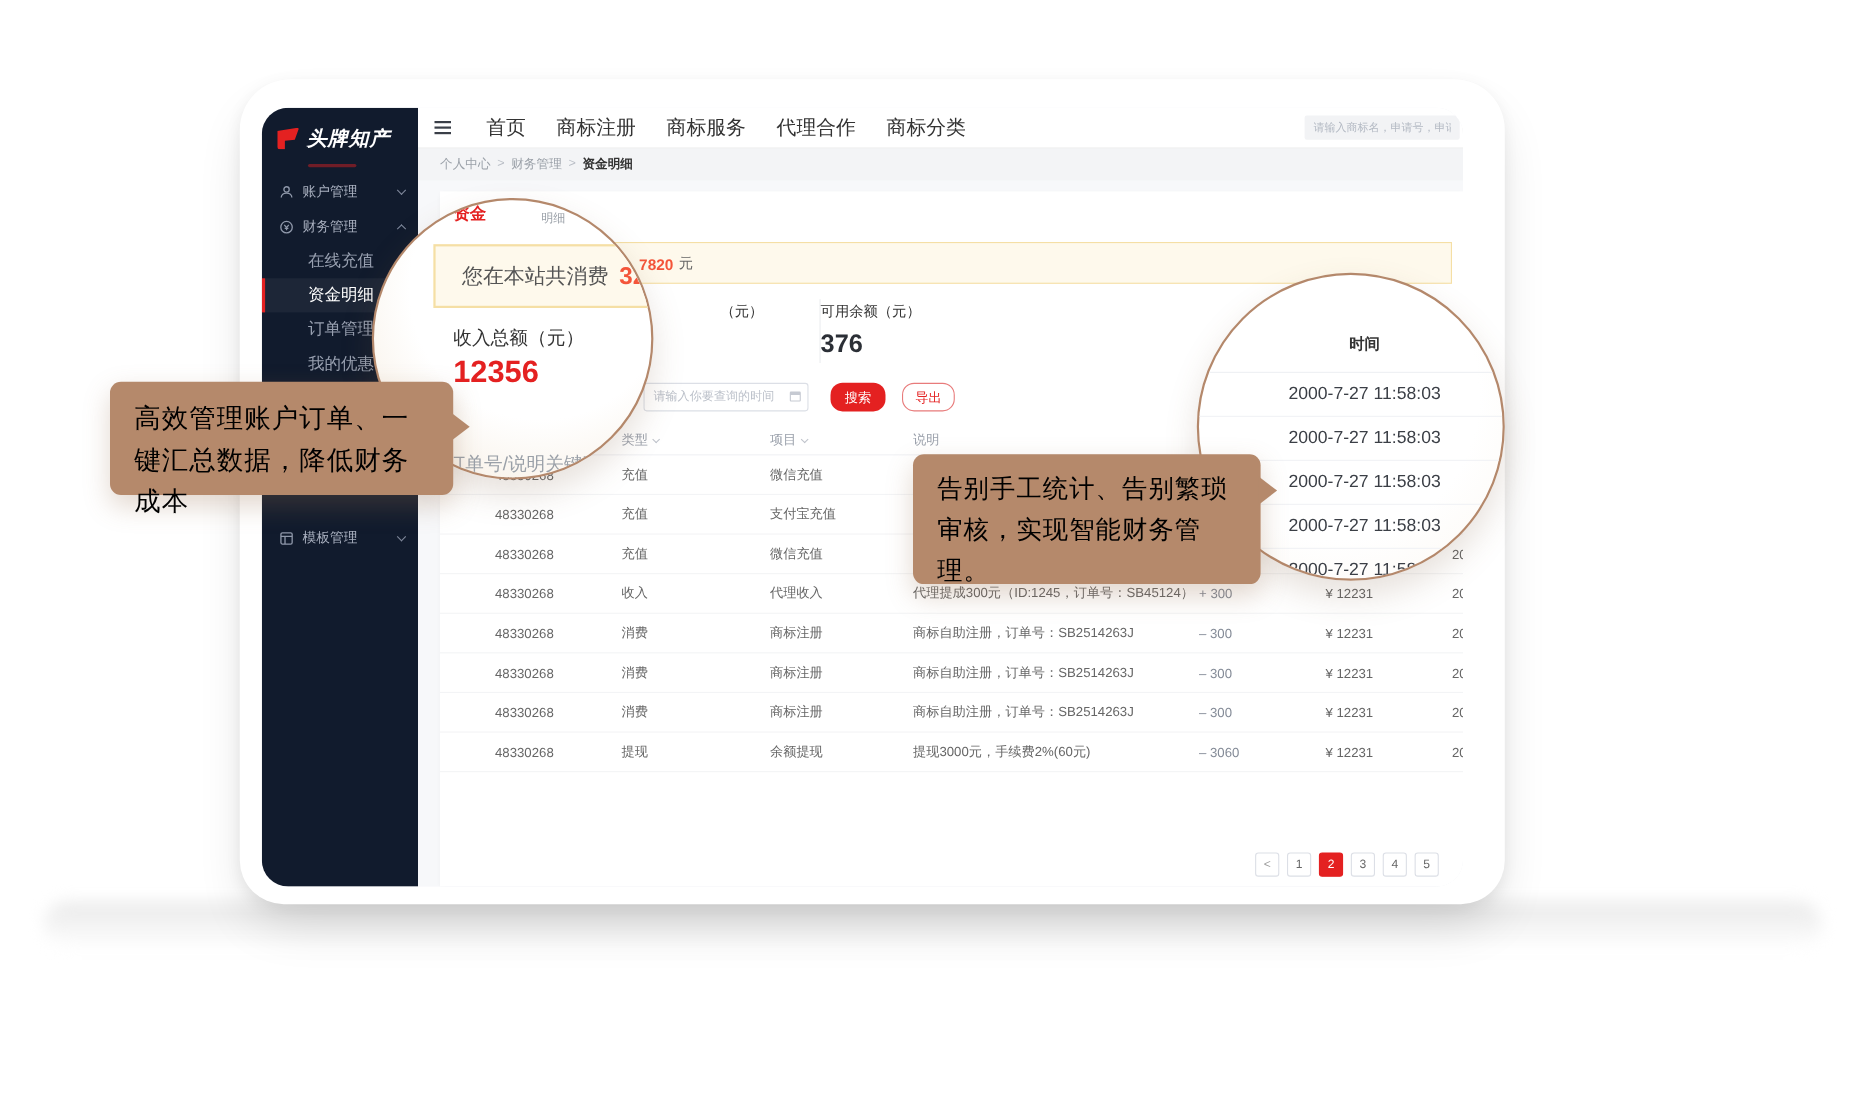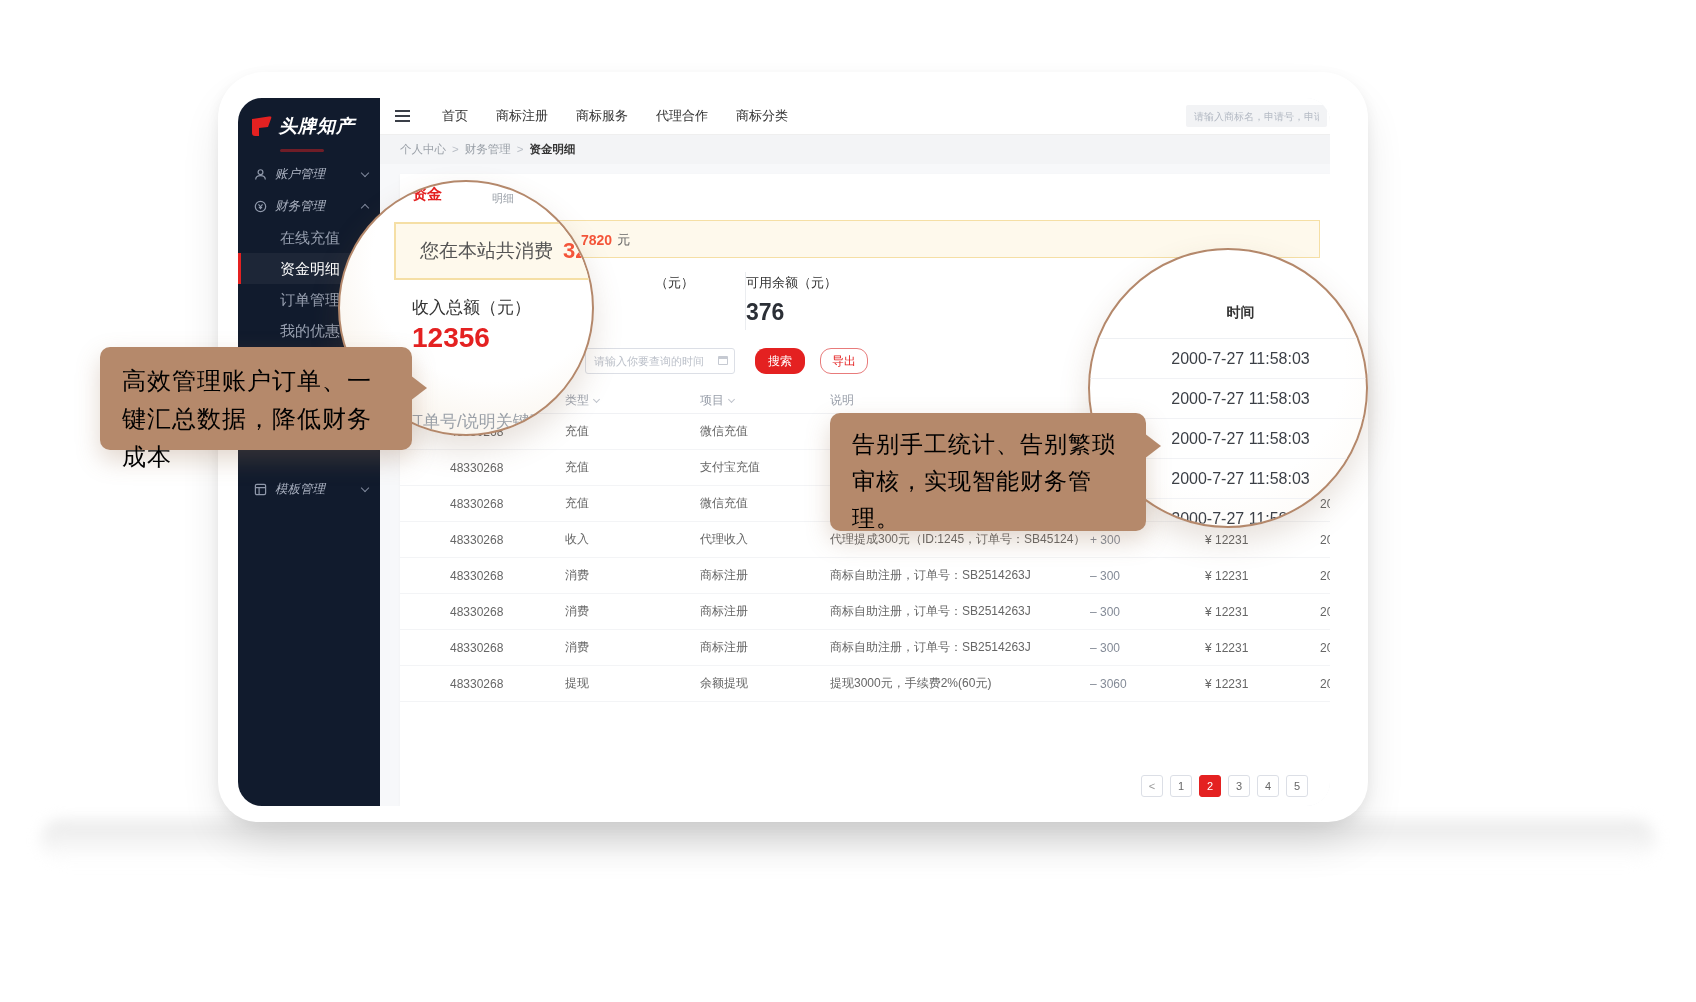--- a/index.html
+++ b/index.html
@@ -18,39 +18,39 @@
             border-radius:24px; overflow:hidden; background:#f7f8fa; display:flex; }
 
   
   .sidebar { width:142px; background:#111b2d; flex:0 0 142px; position:relative; color:#aab1c0; }
   .logo { display:flex; align-items:center; gap:7px; padding:16px 12px 10px 14px; }
   .logo-mark { width:20px; height:20px; background:#e42121; border-radius:3px;
                clip-path:polygon(0 15%, 100% 0, 80% 55%, 35% 60%, 35% 100%, 0 100%); }
   .logo-text { color:#fff; font-size:18px; font-weight:bold; letter-spacing:1px; font-style:italic; }
   .logo-caption { margin:1px 0 6px 42px; width:44px; height:3px; background:rgba(228,33,33,.45); border-radius:2px; }
   .side-item { display:flex; align-items:center; gap:8px; height:32px; padding:0 12px 0 16px;
-               font-size:12.5px; color:#aab1c0; cursor:pointer;font-style:italic; }
+               font-size:12.5px; color:#aab1c0; cursor:pointer; }
   .side-item svg { flex:0 0 13px; }
   .side-item .lbl { flex:1; }
   .chev { width:6px; height:6px; border-right:1.5px solid #7f889b; border-bottom:1.5px solid #7f889b;
           transform:rotate(45deg); margin-top:-3px; }
   .chev.up { transform:rotate(-135deg); margin-top:3px; }
   .side-sub { height:31px; line-height:31px; padding-left:42px; font-size:15px; color:#98a0b0; cursor:pointer; }
   .side-sub.active { color:#ffffff; background:rgba(255,255,255,.05); border-left:3px solid #e42121; padding-left:39px; }
   .side-gap { height:96px; }
 
   
   .main { flex:1; display:flex; flex-direction:column; background:#f7f8fa; min-width:0; }
   .topbar { height:36px; background:#fff; display:flex; align-items:center; position:relative;
             box-shadow:0 1px 0 #efefef; flex:0 0 36px; }
   .burger { width:36px; height:36px; display:flex; flex-direction:column; justify-content:center;
             gap:3px; padding-left:13px; margin-left:2px; cursor:pointer; }
   .burger i { display:block; width:15px; height:2px; background:#3a3f48; }
   .nav-items { display:flex; gap:28px; margin-left:24px; }
-  .nav-item { font-size:13px; color:#333; cursor:pointer; }
+  .nav-item { font-size:18px; color:#333; cursor:pointer; }
   .top-search { position:absolute; right:3px; top:7px; width:141px; height:22px; background:#f2f3f5;
                 border:none; border-radius:2px; font-size:10px; color:#333; padding:0 8px;
                 font-family:"Liberation Sans",sans-serif; }
   .top-search::placeholder { color:#b3b9c3; }
   .crumbs { height:30px; background:#f3f4f6; display:flex; align-items:center; padding-left:20px;
             font-size:11.5px; color:#9aa0a8; gap:6px; flex:0 0 30px; }
   .bc-item.current { color:#333; font-weight:bold; }
   .bc-sep { color:#b9bec6; }
 
   

